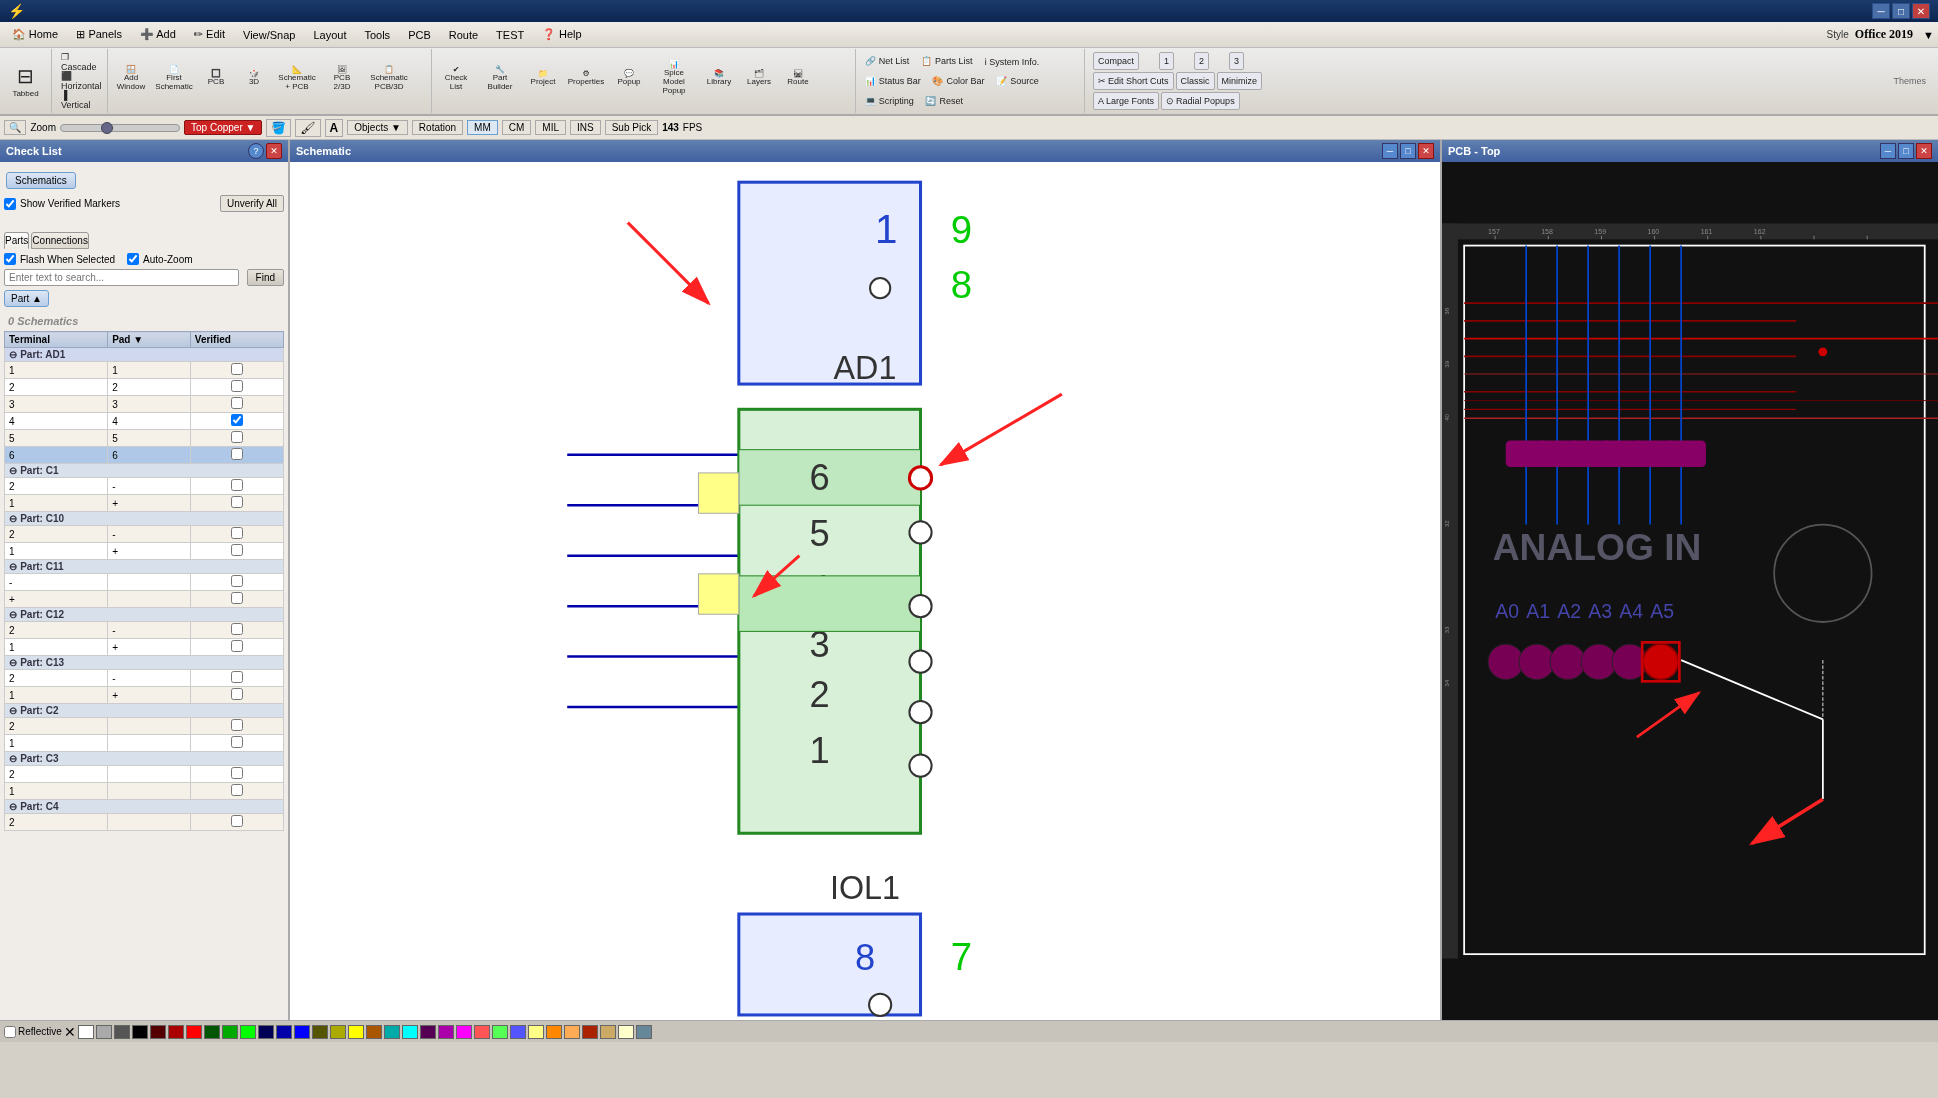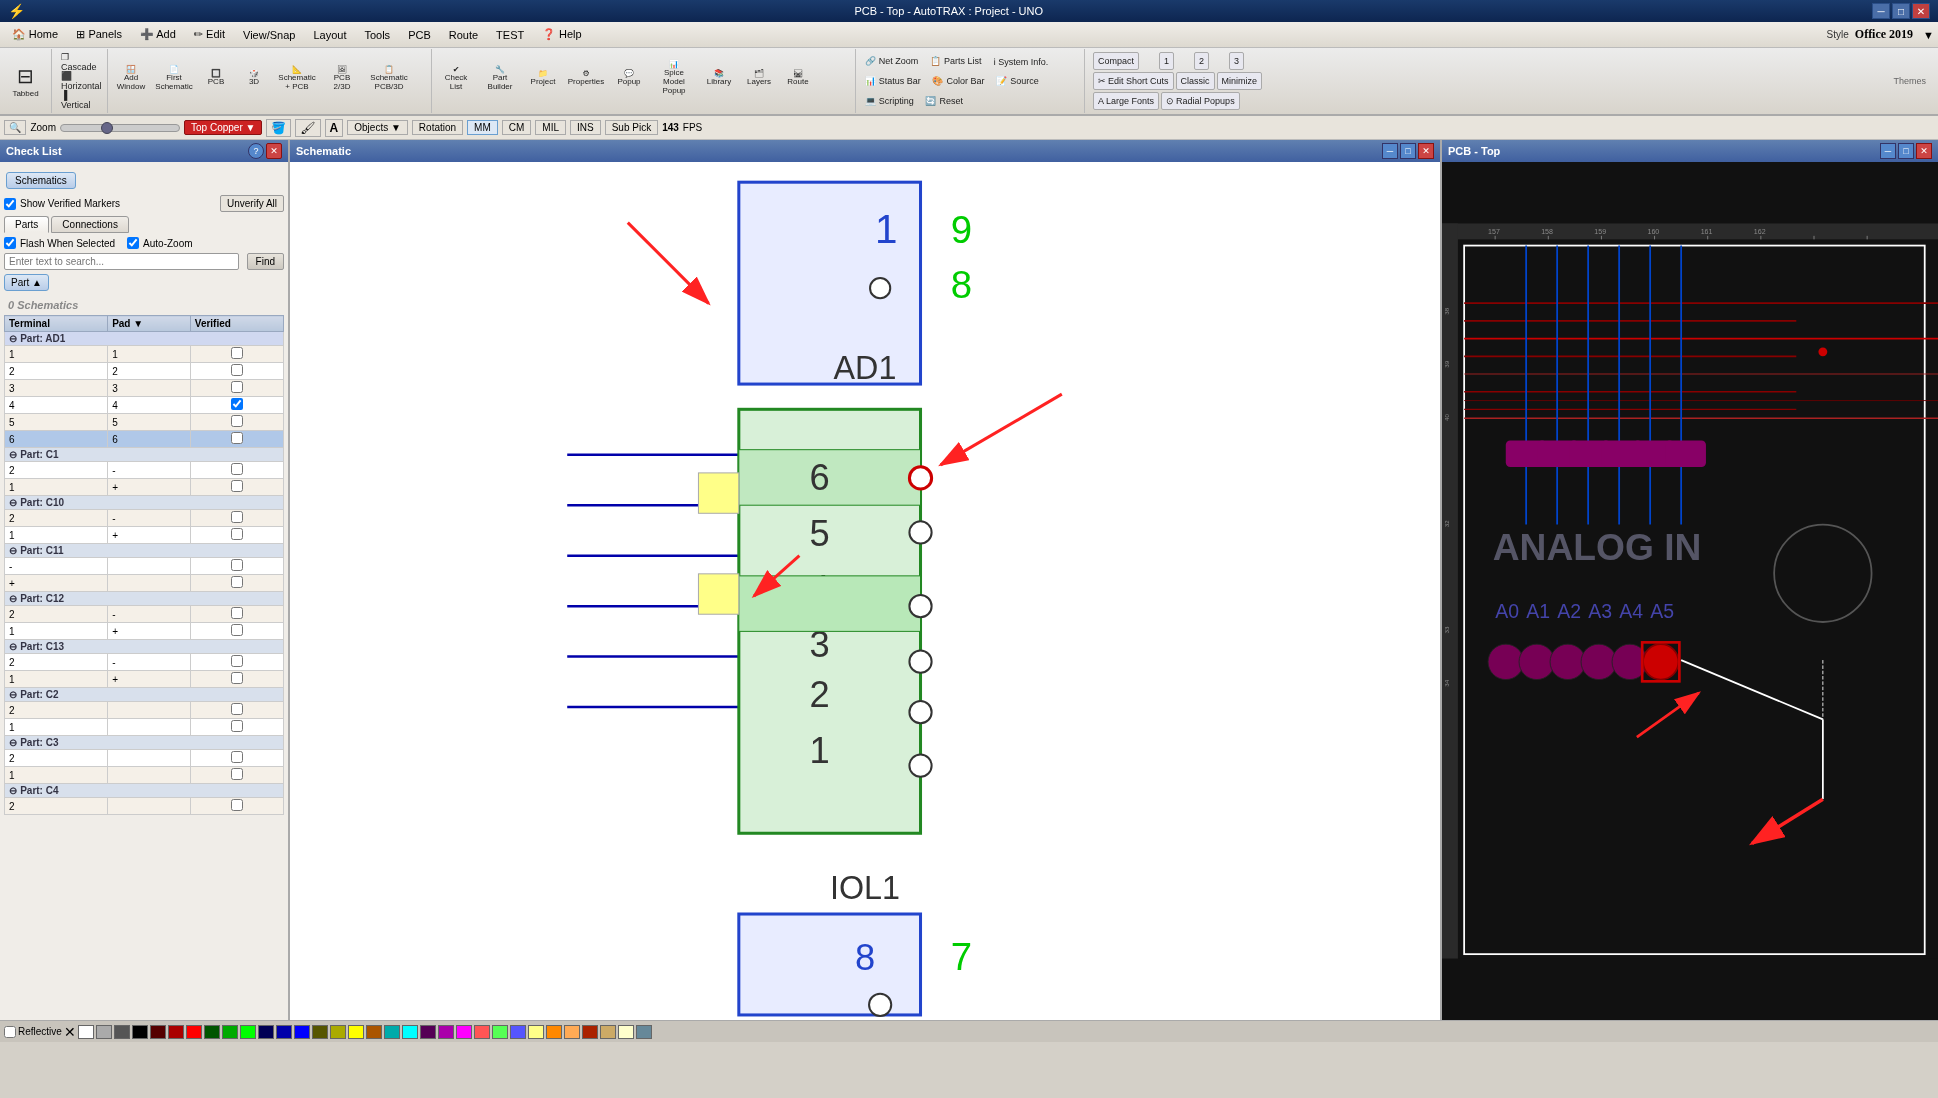--- a/index.html
+++ b/index.html
@@ -110,23 +110,24 @@
       cursor: pointer;
       font-size: 10px;
       margin: 2px;
     }
 
     .checkbox-row { display: flex; align-items: center; gap: 4px; margin: 3px 0; font-size: 10px; }
     input[type=checkbox] { width: 12px; height: 12px; }
 
     .tab-row { display: flex; gap: 2px; margin: 4px 0; }
     .tab-btn {
-      padding: 2px 10px; cursor: pointer; border-radius: 3px 3px 0 0;
+      padding: 2px 0; cursor: pointer; border-radius: 3px 3px 0 0;
       font-size: 10px; border: 1px solid #999;
       background: linear-gradient(to bottom, #f0ede8, #ddd8d0);
+      margin-top: 16px;
     }
     .tab-btn.active {
       background: linear-gradient(to bottom, #ffffff, #f0ede8);
       border-bottom: 1px solid #f0ede8;
     }
 
     .search-row { display: flex; gap: 8px; margin: 4px 0; }
     .search-input {
       flex: 1; padding: 2px 4px; border: 1px solid #999; border-radius: 2px;
       font-size: 10px; background: white;
@@ -259,21 +260,20 @@
       font-size: 11px; font-weight: bold; padding: 4px;
     }
   </style>
 </head>
 <body>
 
 <div id="title-bar">
   <div style="display:flex;gap:3px;align-items:center;">
     <span style="font-size:14px;">⚡</span>
   </div>
-  <div class="title-text">PCB - Top - AutoTRAX : Project - UNO</div>
   <div class="win-controls">
     <button class="win-btn wc">─</button>
     <button class="win-btn wc">□</button>
     <button class="win-btn wc" style="background:#c04040;">✕</button>
   </div>
 </div>
 
 <div id="menu-bar">
   <div class="menu-item">🏠 <span>Home</span></div>
   <div class="menu-item">⊞ <span>Panels</span></div>
@@ -387,21 +387,21 @@
       
     </div>
     <div class="tb2-btn" style="width:40px;height:58px;font-size:8px;">
       
       
     </div>
   </div>
 
   <div class="tb2-group" style="flex-direction:column;justify-content:center;height:64px;">
     <div style="display:flex;flex-wrap:wrap;gap:2px;max-width:220px;">
-      <div class="tb2-btn-sm">🔗 Net Zoom</div>
+      <div class="tb2-btn-sm">🔗 Net List</div>
       <div class="tb2-btn-sm">📋 Parts List</div>
       <div class="tb2-btn-sm">ℹ System Info.</div>
       <div class="tb2-btn-sm">📊 Status Bar</div>
       <div class="tb2-btn-sm">🎨 Color Bar</div>
       <div class="tb2-btn-sm">📝 Source</div>
       <div class="tb2-btn-sm">💻 Scripting</div>
       <div class="tb2-btn-sm">🔄 Reset</div>
     </div>
   </div>
 

